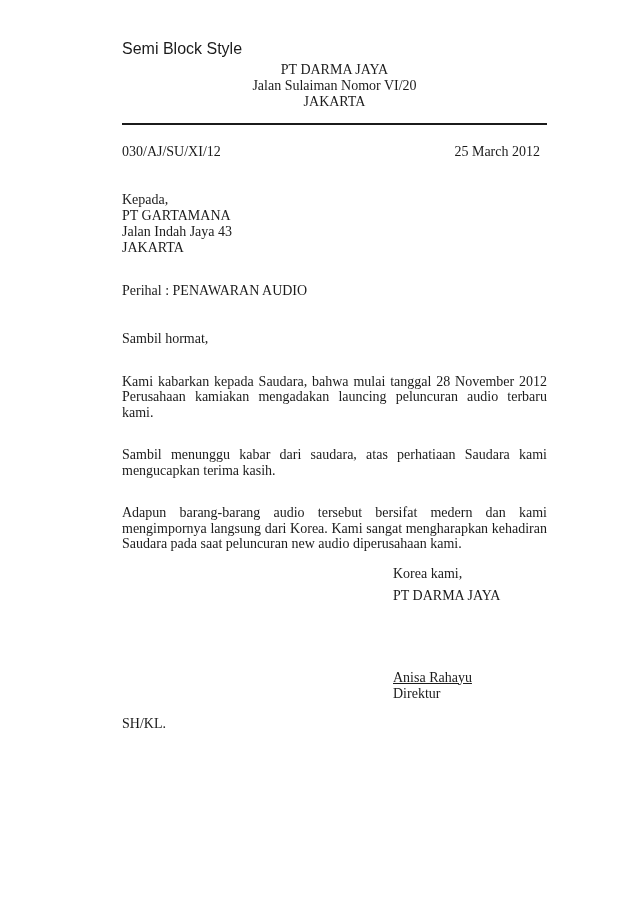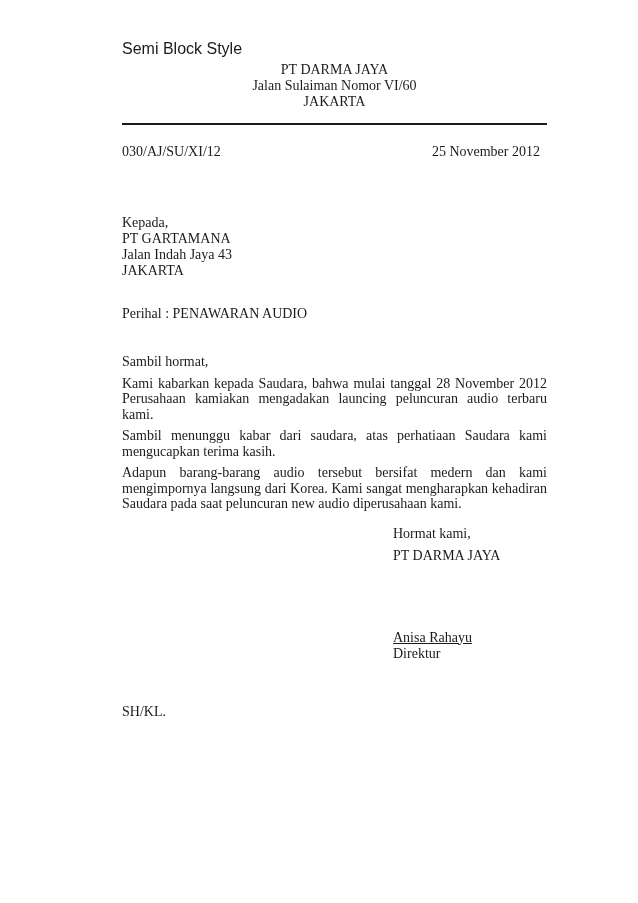--- a/index.html
+++ b/index.html
@@ -32,87 +32,87 @@
     border-top: 2px solid #1b1b1b;
     margin-top: 13px;
   }
   .ref-row {
     display: flex;
     justify-content: space-between;
     margin-top: 19px;
   }
   .ref-row .date { padding-right: 7px; }
   .recipient {
-    margin-top: 55px;
+    margin-top: 32px;
     line-height: 16px;
   }
   .subject {
     margin-top: 27px;
     text-align: left;
   }
   .opening {
     margin-top: 33px;
   }
   .para {
     text-align: justify;
-    margin-top: 6px;
+    margin-top: 27px;
   }
   .signature {
     margin-top: 14px;
     margin-left: 271px;
     line-height: 16px;
   }
   .sig-company { margin-top: 6px; }
   .sig-name {
     margin-top: 66px;
     text-decoration: underline;
   }
   .initials {
-    margin-top: 42px;
+    margin-top: 14px;
   }
 </style>
 </head>
 <body>
 
 <div class="page">
 
   <div class="style-label">Semi Block Style</div>
 
   <div class="letterhead">
     <div>PT DARMA JAYA</div>
-    <div>Jalan Sulaiman Nomor VI/60</div>
+    <div>Jalan Sulaiman Nomor VI/20</div>
     <div>JAKARTA</div>
   </div>
 
   <div class="rule"></div>
 
   <div class="ref-row">
     <span>030/AJ/SU/XI/12</span>
-    <span class="date">25 November 2012</span>
+    <span class="date">25 March 2012</span>
   </div>
 
   <div class="recipient">
     <div>Kepada,</div>
     <div>PT GARTAMANA</div>
     <div>Jalan Indah Jaya 43</div>
     <div>JAKARTA</div>
   </div>
 
   <div class="subject">Perihal : PENAWARAN AUDIO</div>
 
   <div class="opening">Sambil hormat,</div>
 
   <p class="para">Kami kabarkan kepada Saudara, bahwa mulai tanggal 28 November 2012 Perusahaan kamiakan mengadakan launcing peluncuran audio terbaru kami.</p>
 
   <p class="para">Sambil menunggu kabar dari saudara, atas perhatiaan Saudara kami mengucapkan terima kasih.</p>
 
   <p class="para">Adapun barang-barang audio tersebut bersifat medern dan kami mengimpornya langsung dari Korea. Kami sangat mengharapkan kehadiran Saudara pada saat peluncuran new audio diperusahaan kami.</p>
 
   <div class="signature">
-    <div>Hormat kami,</div>
+    <div>Korea kami,</div>
     <div class="sig-company">PT DARMA JAYA</div>
     <div class="sig-name">Anisa Rahayu</div>
     <div>Direktur</div>
   </div>
 
   <div class="initials">SH/KL.</div>
 
 </div>
 
 </body></html>

